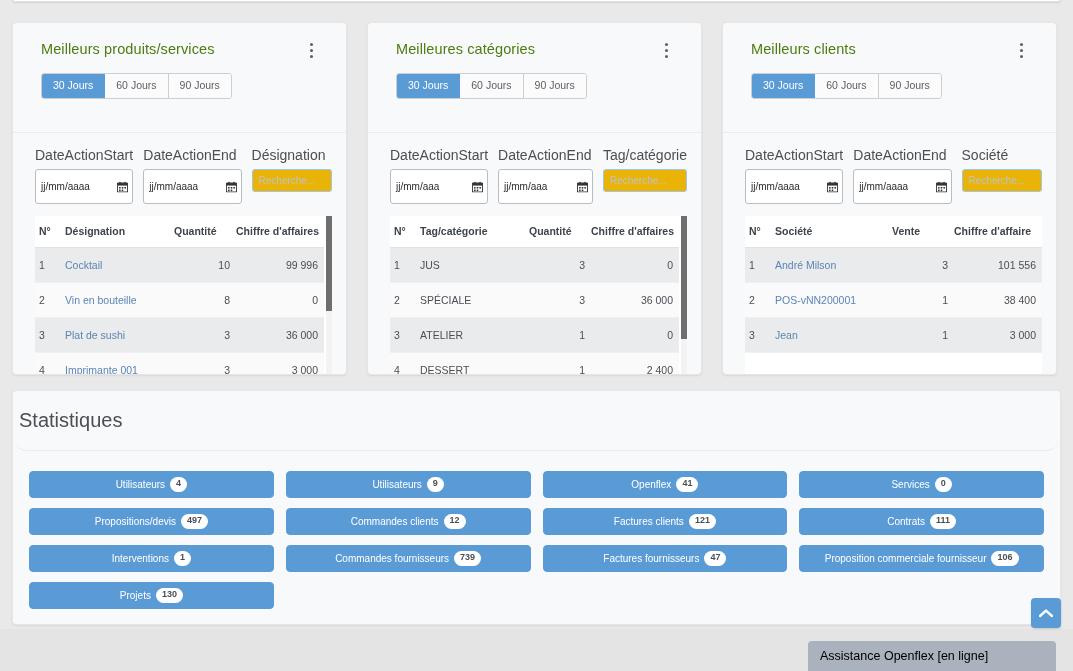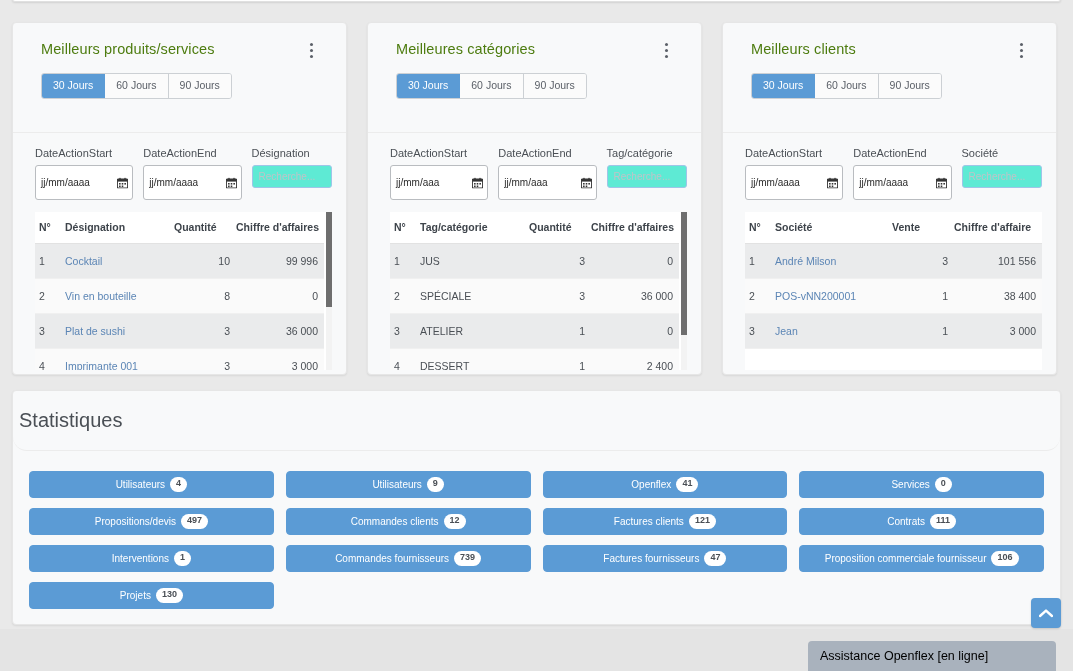--- a/index.html
+++ b/index.html
@@ -105,21 +105,21 @@
 
   .filters {
     display: flex;
     padding: 14px 14px 4px 22px;
     gap: 10px;
   }
   .field { display: flex; flex-direction: column; }
   .field.dt { width: 105px; }
   .field.srch { width: 86px; }
   .field-label {
-    font-size: 11px;
+    font-size: 14px;
     color: #4a4f55;
     margin-bottom: 6px;
     white-space: nowrap;
   }
   .date-input {
     position: relative;
     height: 35px;
     background: #ffffff;
     border: 1px solid #b9bcc0;
     border-radius: 3px;
@@ -131,21 +131,21 @@
     overflow: hidden;
     white-space: nowrap;
   }
   .cal-ico {
     position: absolute; right: 4px; top: 50%;
     transform: translateY(-50%);
     width: 11px; height: 11px;
   }
   .text-input {
     height: 23px;
-    background: #5eead4;
+    background: #eab308;
     border: 1px solid #9fc5e8;
     border-radius: 3px;
     padding: 0 6px;
     font-size: 10px;
     color: #2b2b2b;
     font-family: "Liberation Sans", sans-serif;
     width: 100%;
     outline: none;
   }
   .text-input::placeholder { color: #bfc3c7; }

